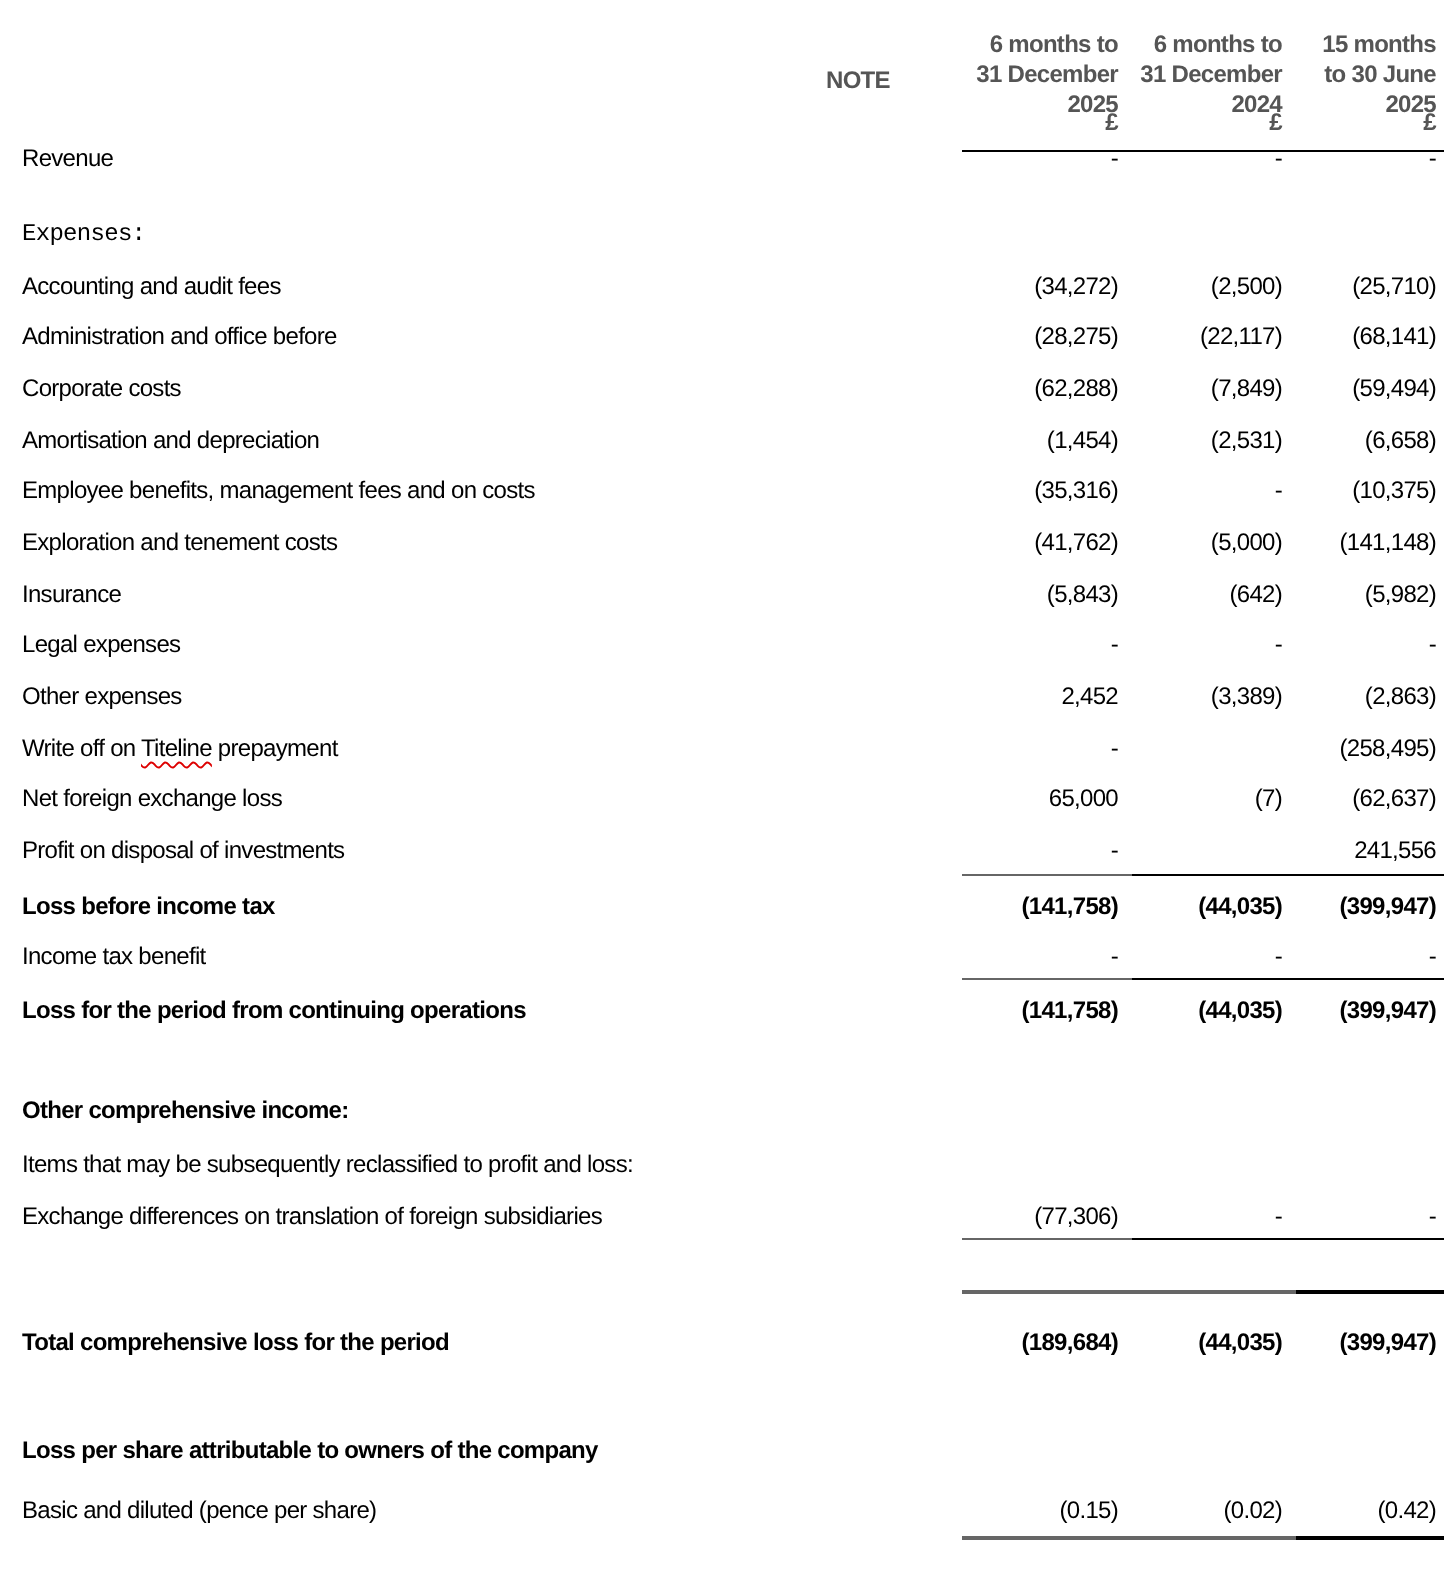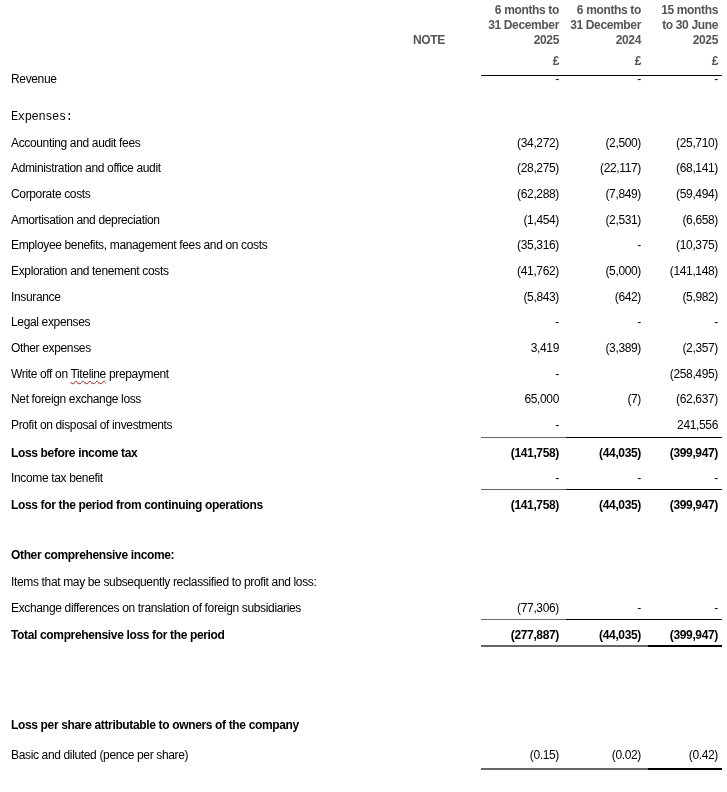--- a/index.html
+++ b/index.html
@@ -4,21 +4,21 @@
   <style>
     html, body { margin: 0; padding: 0; background: #ffffff; }
     body {
       width: 727px; height: 792px; position: relative; overflow: hidden;
       font-family: "Liberation Sans", sans-serif;
       font-size: 12px; color: #000;
       letter-spacing: -0.35px;
     }
     .hdr {
       position: absolute; color: #555; text-align: right;
-      font-size: 12px; line-height: 15px; font-weight: bold;
+      font-size: 12px; line-height: 15px; font-weight: bold; margin-top: 12px;
     }
     .hdr.c1 { left: 482px; width: 77px; top: 3px; }
     .hdr.c2 { left: 566px; width: 75px; top: 3px; }
     .hdr.c3 { left: 647px; width: 71px; top: 3px; }
     .note { position: absolute; left: 413px; top: 33px; color: #555; font-weight: bold; font-size: 12px; }
     .cur { position: absolute; top: 54px; color: #555; font-weight: bold; text-align: right; }
     .cur.c1 { left: 482px; width: 77px; }
     .cur.c2 { left: 566px; width: 75px; }
     .cur.c3 { left: 647px; width: 71px; }
 
@@ -69,21 +69,21 @@
 <div class="row" style="top:110px;font-family:Liberation Mono, monospace;">
   <span class="label">Expenses:</span>
 </div>
 <div class="row" style="top:136px;">
   <span class="label">Accounting and audit fees</span>
   <span class="v c1">(34,272)</span>
   <span class="v c2">(2,500)</span>
   <span class="v c3">(25,710)</span>
 </div>
 <div class="row" style="top:161px;">
-  <span class="label">Administration and office audit</span>
+  <span class="label">Administration and office before</span>
   <span class="v c1">(28,275)</span>
   <span class="v c2">(22,117)</span>
   <span class="v c3">(68,141)</span>
 </div>
 <div class="row" style="top:187px;text-decoration:underline;">
   <span class="label">Corporate costs</span>
   <span class="v c1">(62,288)</span>
   <span class="v c2">(7,849)</span>
   <span class="v c3">(59,494)</span>
 </div>
@@ -112,23 +112,23 @@
   <span class="v c3">(5,982)</span>
 </div>
 <div class="row" style="top:315px;">
   <span class="label">Legal expenses</span>
   <span class="v c1">-</span>
   <span class="v c2">-</span>
   <span class="v c3">-</span>
 </div>
 <div class="row" style="top:341px;">
   <span class="label">Other expenses</span>
-  <span class="v c1">3,419</span>
+  <span class="v c1">2,452</span>
   <span class="v c2">(3,389)</span>
-  <span class="v c3">(2,357)</span>
+  <span class="v c3">(2,863)</span>
 </div>
 <div class="row" style="top:367px;">
   <span class="label"><span>Write off on </span><span class="squiggle">Titeline</span><span> prepayment</span></span>
   <span class="v c1">-</span>
   <span class="v c2"></span>
   <span class="v c3">(258,495)</span>
 </div>
 <div class="row" style="top:392px;">
   <span class="label">Net foreign exchange loss</span>
   <span class="v c1">65,000</span>
@@ -177,23 +177,23 @@
 <div class="row" style="top:601px;padding-left:38px;">
   <span class="label">Exchange differences on translation of foreign subsidiaries</span>
   <span class="v c1">(77,306)</span>
   <span class="v c2">-</span>
   <span class="v c3">-</span>
 </div>
 
 <div class="line gray" style="left:481px; width:85px; top:619px;"></div>
 <div class="line" style="left:566px; width:156px; top:619px;"></div>
 
-<div class="row bold" style="top:628px;">
+<div class="row bold" style="top:664px;">
   <span class="label">Total comprehensive loss for the period</span>
-  <span class="v c1">(277,887)</span>
+  <span class="v c1">(189,684)</span>
   <span class="v c2">(44,035)</span>
   <span class="v c3">(399,947)</span>
 </div>
 
 <div class="line thick gray" style="left:481px; width:167px; top:645px;"></div>
 <div class="line thick" style="left:648px; width:74px; top:645px;"></div>
 
 <div class="row bold" style="top:718px;padding-left:24px;">
   <span class="label">Loss per share attributable to owners of the company</span>
 </div>

